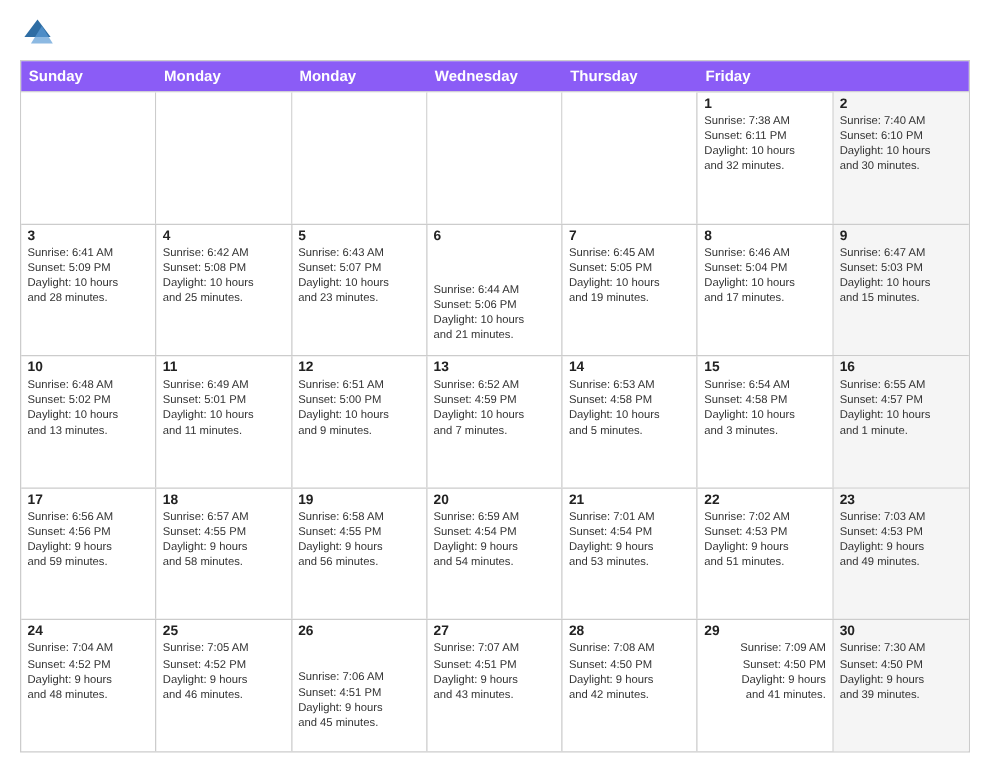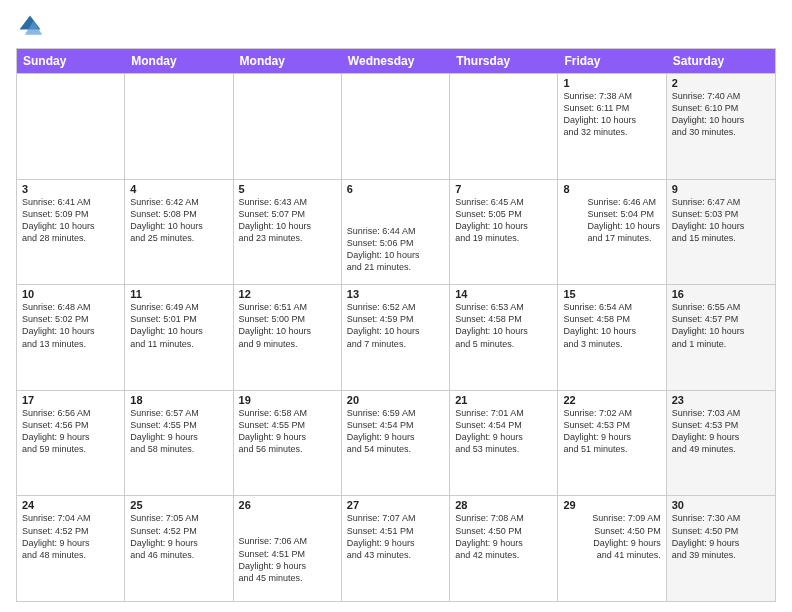--- a/index.html
+++ b/index.html
@@ -134,21 +134,20 @@
   </div>
 
   <div class="calendar">
     <div class="cal-header">
     <div class="cal-header-cell">Sunday</div>
         <div class="cal-header-cell">Monday</div>
         <div class="cal-header-cell">Monday</div>
         <div class="cal-header-cell">Wednesday</div>
         <div class="cal-header-cell">Thursday</div>
         <div class="cal-header-cell">Friday</div>
-        <div class="cal-header-cell">Saturday</div>
       </div>
     <div class="cal-body">
     <div class="cal-row">
           <div class="cal-cell empty"></div>
           <div class="cal-cell empty"></div>
           <div class="cal-cell empty"></div>
           <div class="cal-cell empty"></div>
           <div class="cal-cell empty"></div>
           <div class="cal-cell">
             <span class="day-num">1</span>
@@ -196,21 +195,21 @@
           </div>
           <div class="cal-cell">
             <span class="day-num">7</span>
             <div class="day-info" style="white-space: pre-line;">Sunrise: 6:45 AM
 Sunset: 5:05 PM
 Daylight: 10 hours
 and 19 minutes.</div>
           </div>
           <div class="cal-cell">
             <span class="day-num">8</span>
-            <div class="day-info" style="white-space: pre-line; margin-left: 24px;">Sunrise: 6:46 AM
+            <div class="day-info" style="white-space: pre-line;">Sunrise: 6:46 AM
 Sunset: 5:04 PM
 Daylight: 10 hours
 and 17 minutes.</div>
           </div>
           <div class="cal-cell shaded">
             <span class="day-num">9</span>
             <div class="day-info" style="white-space: pre-line;">Sunrise: 6:47 AM
 Sunset: 5:03 PM
 Daylight: 10 hours
 and 15 minutes.</div>

